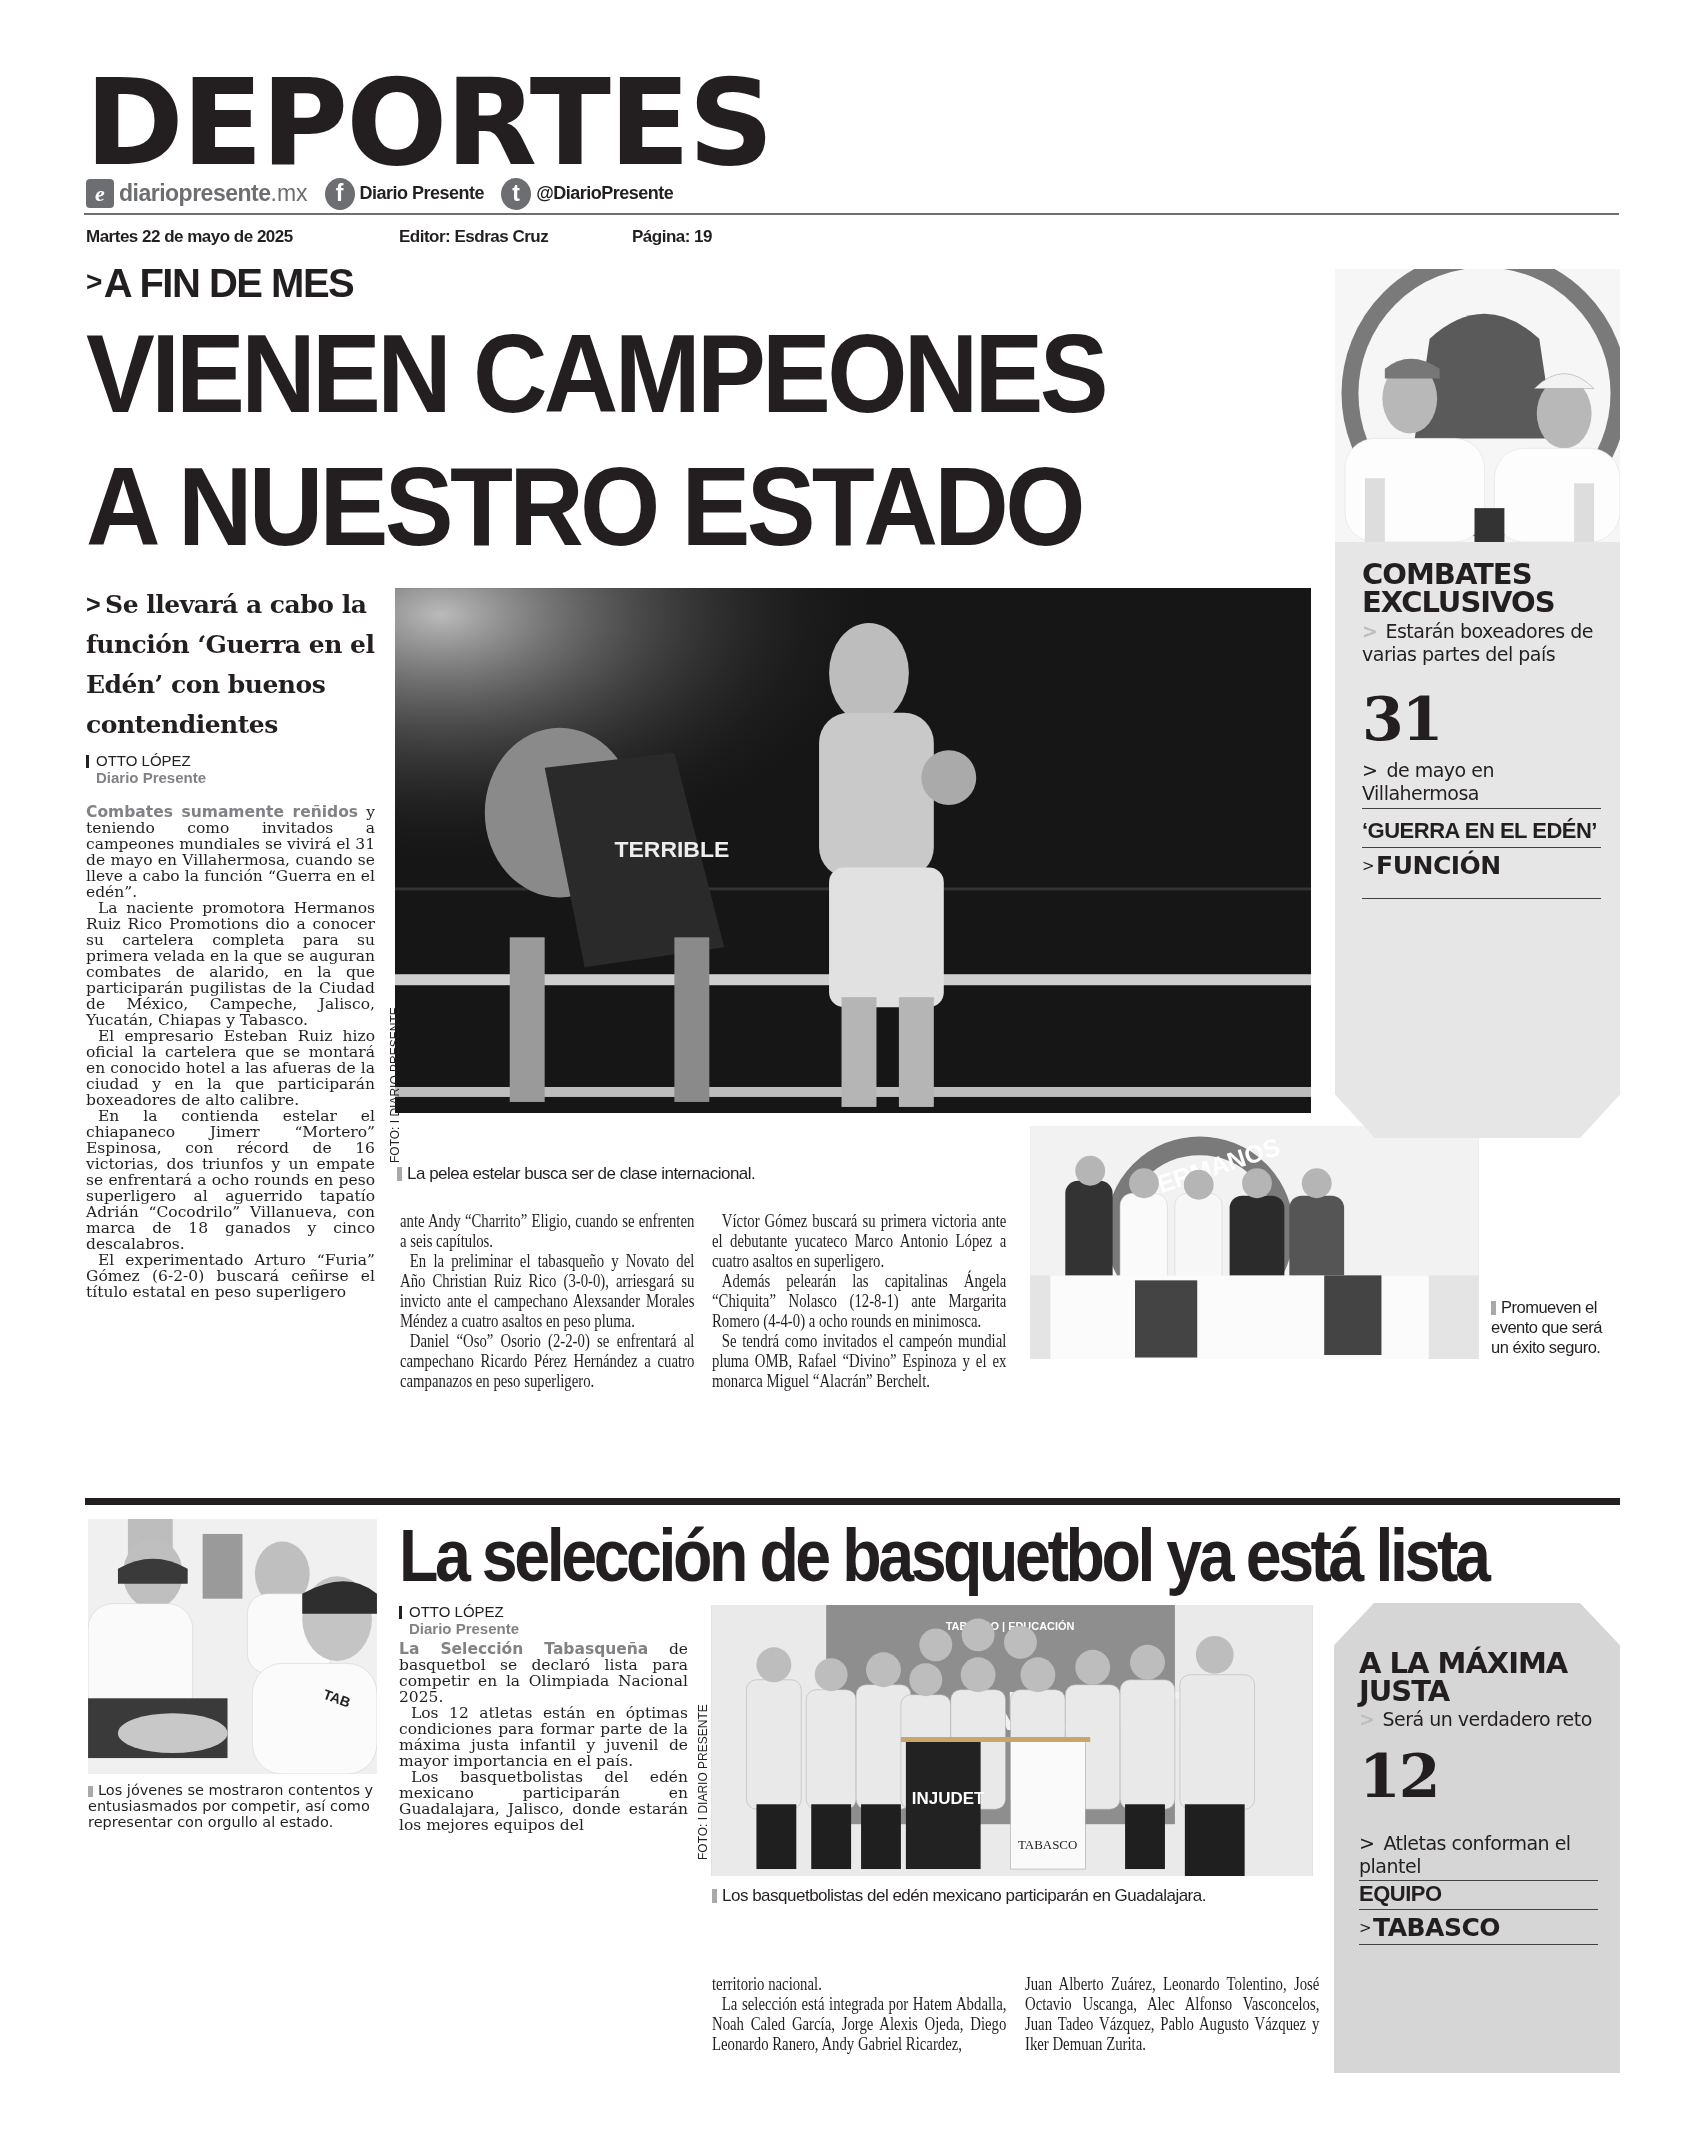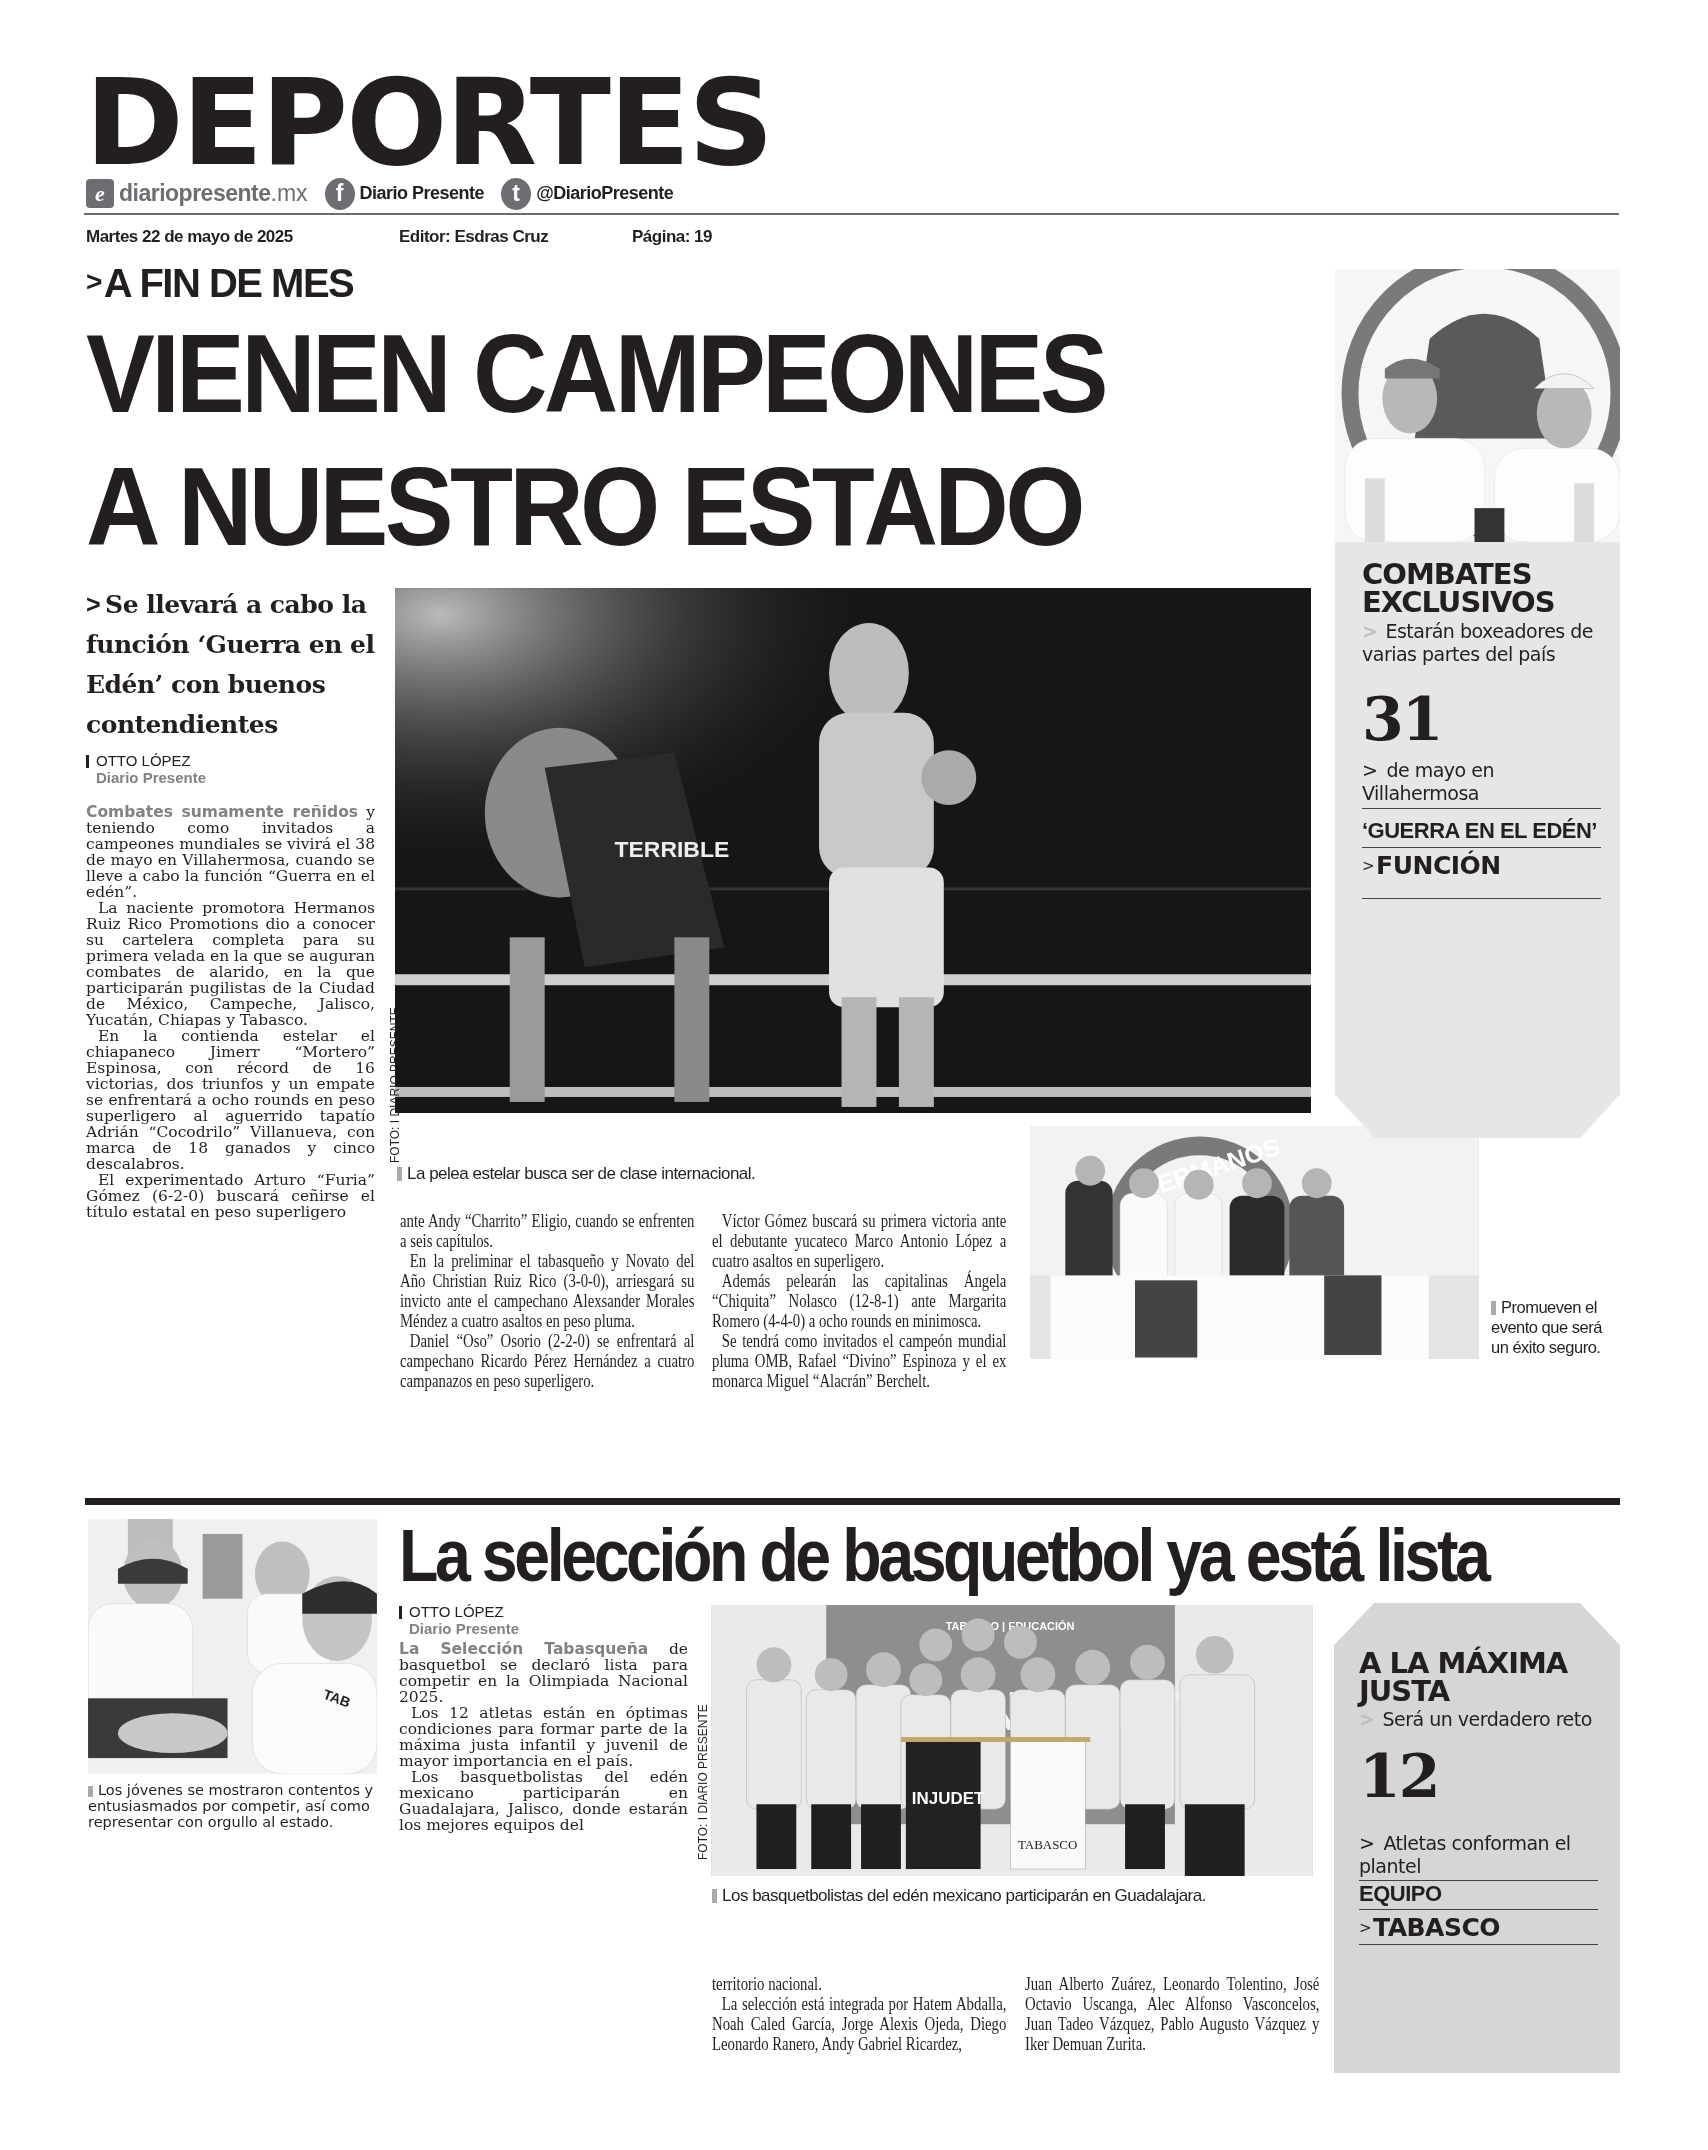--- a/index.html
+++ b/index.html
@@ -90,22 +90,23 @@
 <div class="abs" id="deck">
   <span class="arrow">&gt;</span><span>Se llevará a cabo la función ‘Guerra en el Edén’ con buenos contendientes</span>
 </div>
 
 <div class="abs byline" style="left:86px;top:752px;width:279px;">
   <span class="bar"></span><span>OTTO LÓPEZ</span>
   <span class="org">Diario Presente</span>
 </div>
 
 <div class="abs body-col" style="left:86px;top:804px;width:289px;">
-  <p class="lead"><span class="lead-in">Combates sumamente reñidos</span><span> y teniendo como invitados a campeones mundiales se vivirá el 38 de mayo en Villahermosa, cuando se lleve a cabo la función “Guerra en el edén”.</span></p>
+  <p class="lead"><span class="lead-in">Combates sumamente reñidos</span><span> y teniendo como invitados a campeones mundiales se vivirá el 31 de mayo en Villahermosa, cuando se lleve a cabo la función “Guerra en el edén”.</span></p>
   <p>La naciente promotora Hermanos Ruiz Rico Promotions dio a conocer su cartelera completa para su primera velada en la que se auguran combates de alarido, en la que participarán pugilistas de la Ciudad de México, Campeche, Jalisco, Yucatán, Chiapas y Tabasco.</p>
+  <p>El empresario Esteban Ruiz hizo oficial la cartelera que se montará en conocido hotel a las afueras de la ciudad y en la que participarán boxeadores de alto calibre.</p>
   <p>En la contienda estelar el chiapaneco Jimerr “Mortero” Espinosa, con récord de 16 victorias, dos triunfos y un empate se enfrentará a ocho rounds en peso superligero al aguerrido tapatío Adrián “Cocodrilo” Villanueva, con marca de 18 ganados y cinco descalabros.</p>
   <p>El experimentado Arturo “Furia” Gómez (6-2-0) buscará ceñirse el título estatal en peso superligero</p>
 </div>
 
 <div class="photo" style="left:395px;top:588px;width:916px;height:525px;background:#111;">
   <svg width="916" height="525" viewBox="0 0 1836 1052">
     <defs>
       <radialGradient id="spot" cx="0.05" cy="0.05" r="0.5">
           <stop offset="0" stop-color="#bbb"></stop>
           <stop offset="1" stop-color="#111" stop-opacity="0"></stop>

